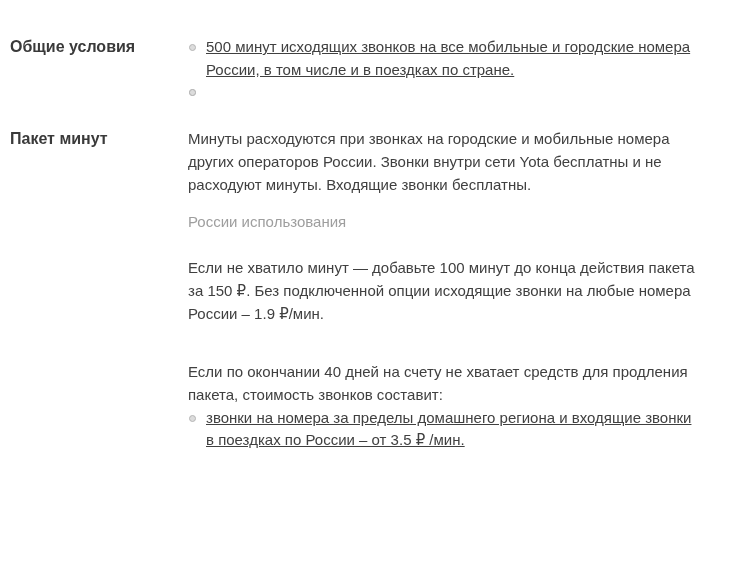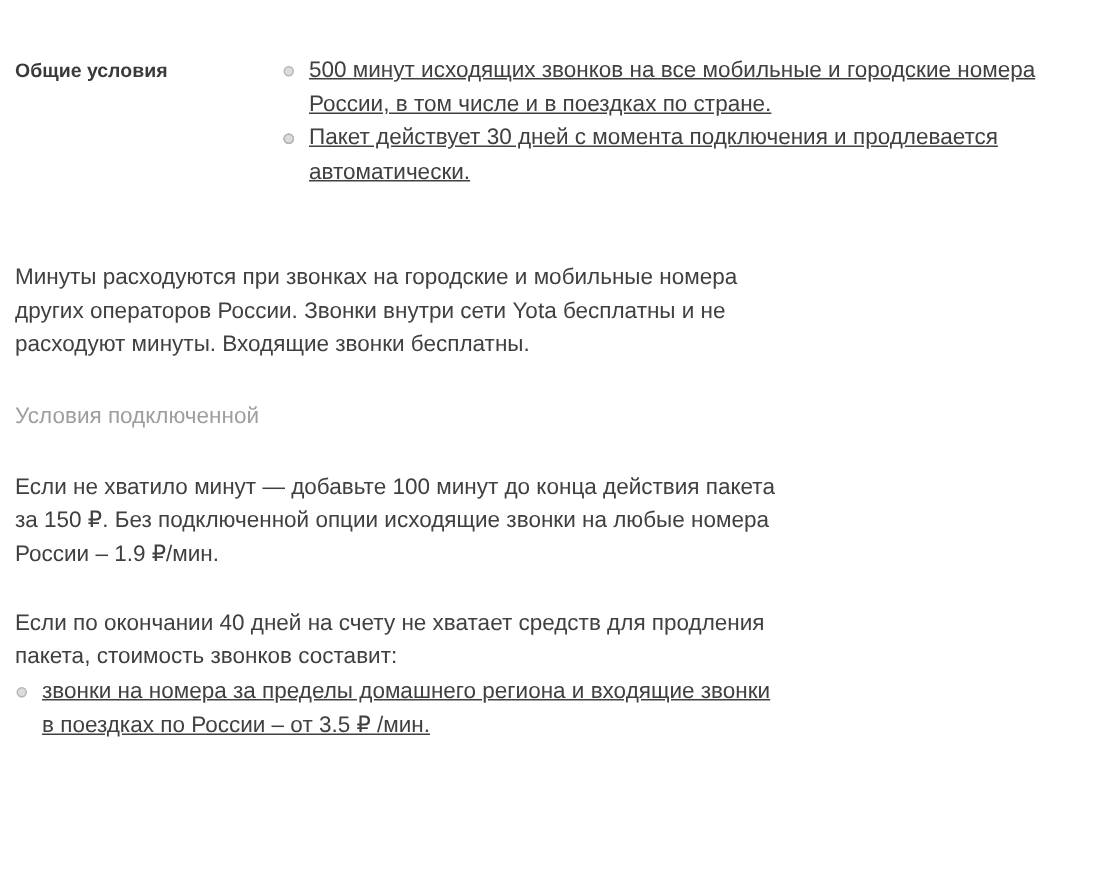--- a/index.html
+++ b/index.html
@@ -26,21 +26,21 @@
   }
   .row + .row {
     margin-top: 47px;
   }
   .row-label {
     flex: 0 0 178px;
     width: 178px;
     font-weight: bold;
     color: #3a3a3a;
     line-height: 22.7px;
-    font-size: 13px;
+    font-size: 16px;
   }
   .row-content {
     width: 512px;
     line-height: 22.7px;
   }
   ul.bullets {
     list-style: none;
     margin: 0;
     padding: 0;
     text-decoration: underline;
@@ -54,55 +54,52 @@
     left: 1px;
     top: 8px;
     width: 7px;
     height: 7px;
     box-sizing: border-box;
     border-radius: 50%;
     background: #dcdcdc;
     border: 1px solid #b5b5b5;
   }
   p { margin: 0; }
-  .intro      { margin-bottom: 25px; }
+  .intro      { margin-bottom: 14px; }
   .subheading { color: #9e9e9e; margin-bottom: 24px; }
-  .gap-bottom { margin-bottom: 23px; }
+  .gap-bottom { margin-bottom: 36px; }
 </style>
 </head>
 <body>
 
 <div class="page">
 
   <section class="row">
     <div class="row-label">Общие условия</div>
     <div class="row-content">
       <ul class="bullets">
         <li>
           <span class="dot"></span>
           <span>500 минут исходящих звонков на все мобильные и городские номера России, в том числе и в поездках по стране.</span>
         </li>
         <li>
           <span class="dot"></span>
         </li>
         <li>
           <span class="dot"></span>
         </li>
-        <li>
-          <span class="dot"></span>
-          <span>Пакет действует 30 дней с момента подключения и продлевается автоматически.</span>
-        </li>
       </ul>
     </div>
   </section>
 
   <section class="row">
+    <div class="row-label">Пакет минут</div>
     <div class="row-content">
       <p class="intro">Минуты расходуются при звонках на городские и мобильные номера других операторов России. Звонки внутри сети Yota бесплатны и не расходуют минуты. Входящие звонки бесплатны.</p>
-      <p class="subheading">Условия подключенной</p>
+      <p class="subheading">России использования</p>
       <p class="gap-bottom">Если не хватило минут — добавьте 100 минут до конца действия пакета за 150 ₽. Без подключенной опции исходящие звонки на любые номера России – 1.9 ₽/мин.</p>
       <p>Если по окончании 40 дней на счету не хватает средств для продления пакета, стоимость звонков составит:</p>
       <ul class="bullets">
         <li>
           <span class="dot"></span>
           <span>звонки на номера за пределы домашнего региона и входящие звонки в поездках по России – от 3.5 ₽ /мин.</span>
         </li>
       </ul>
     </div>
   </section>

